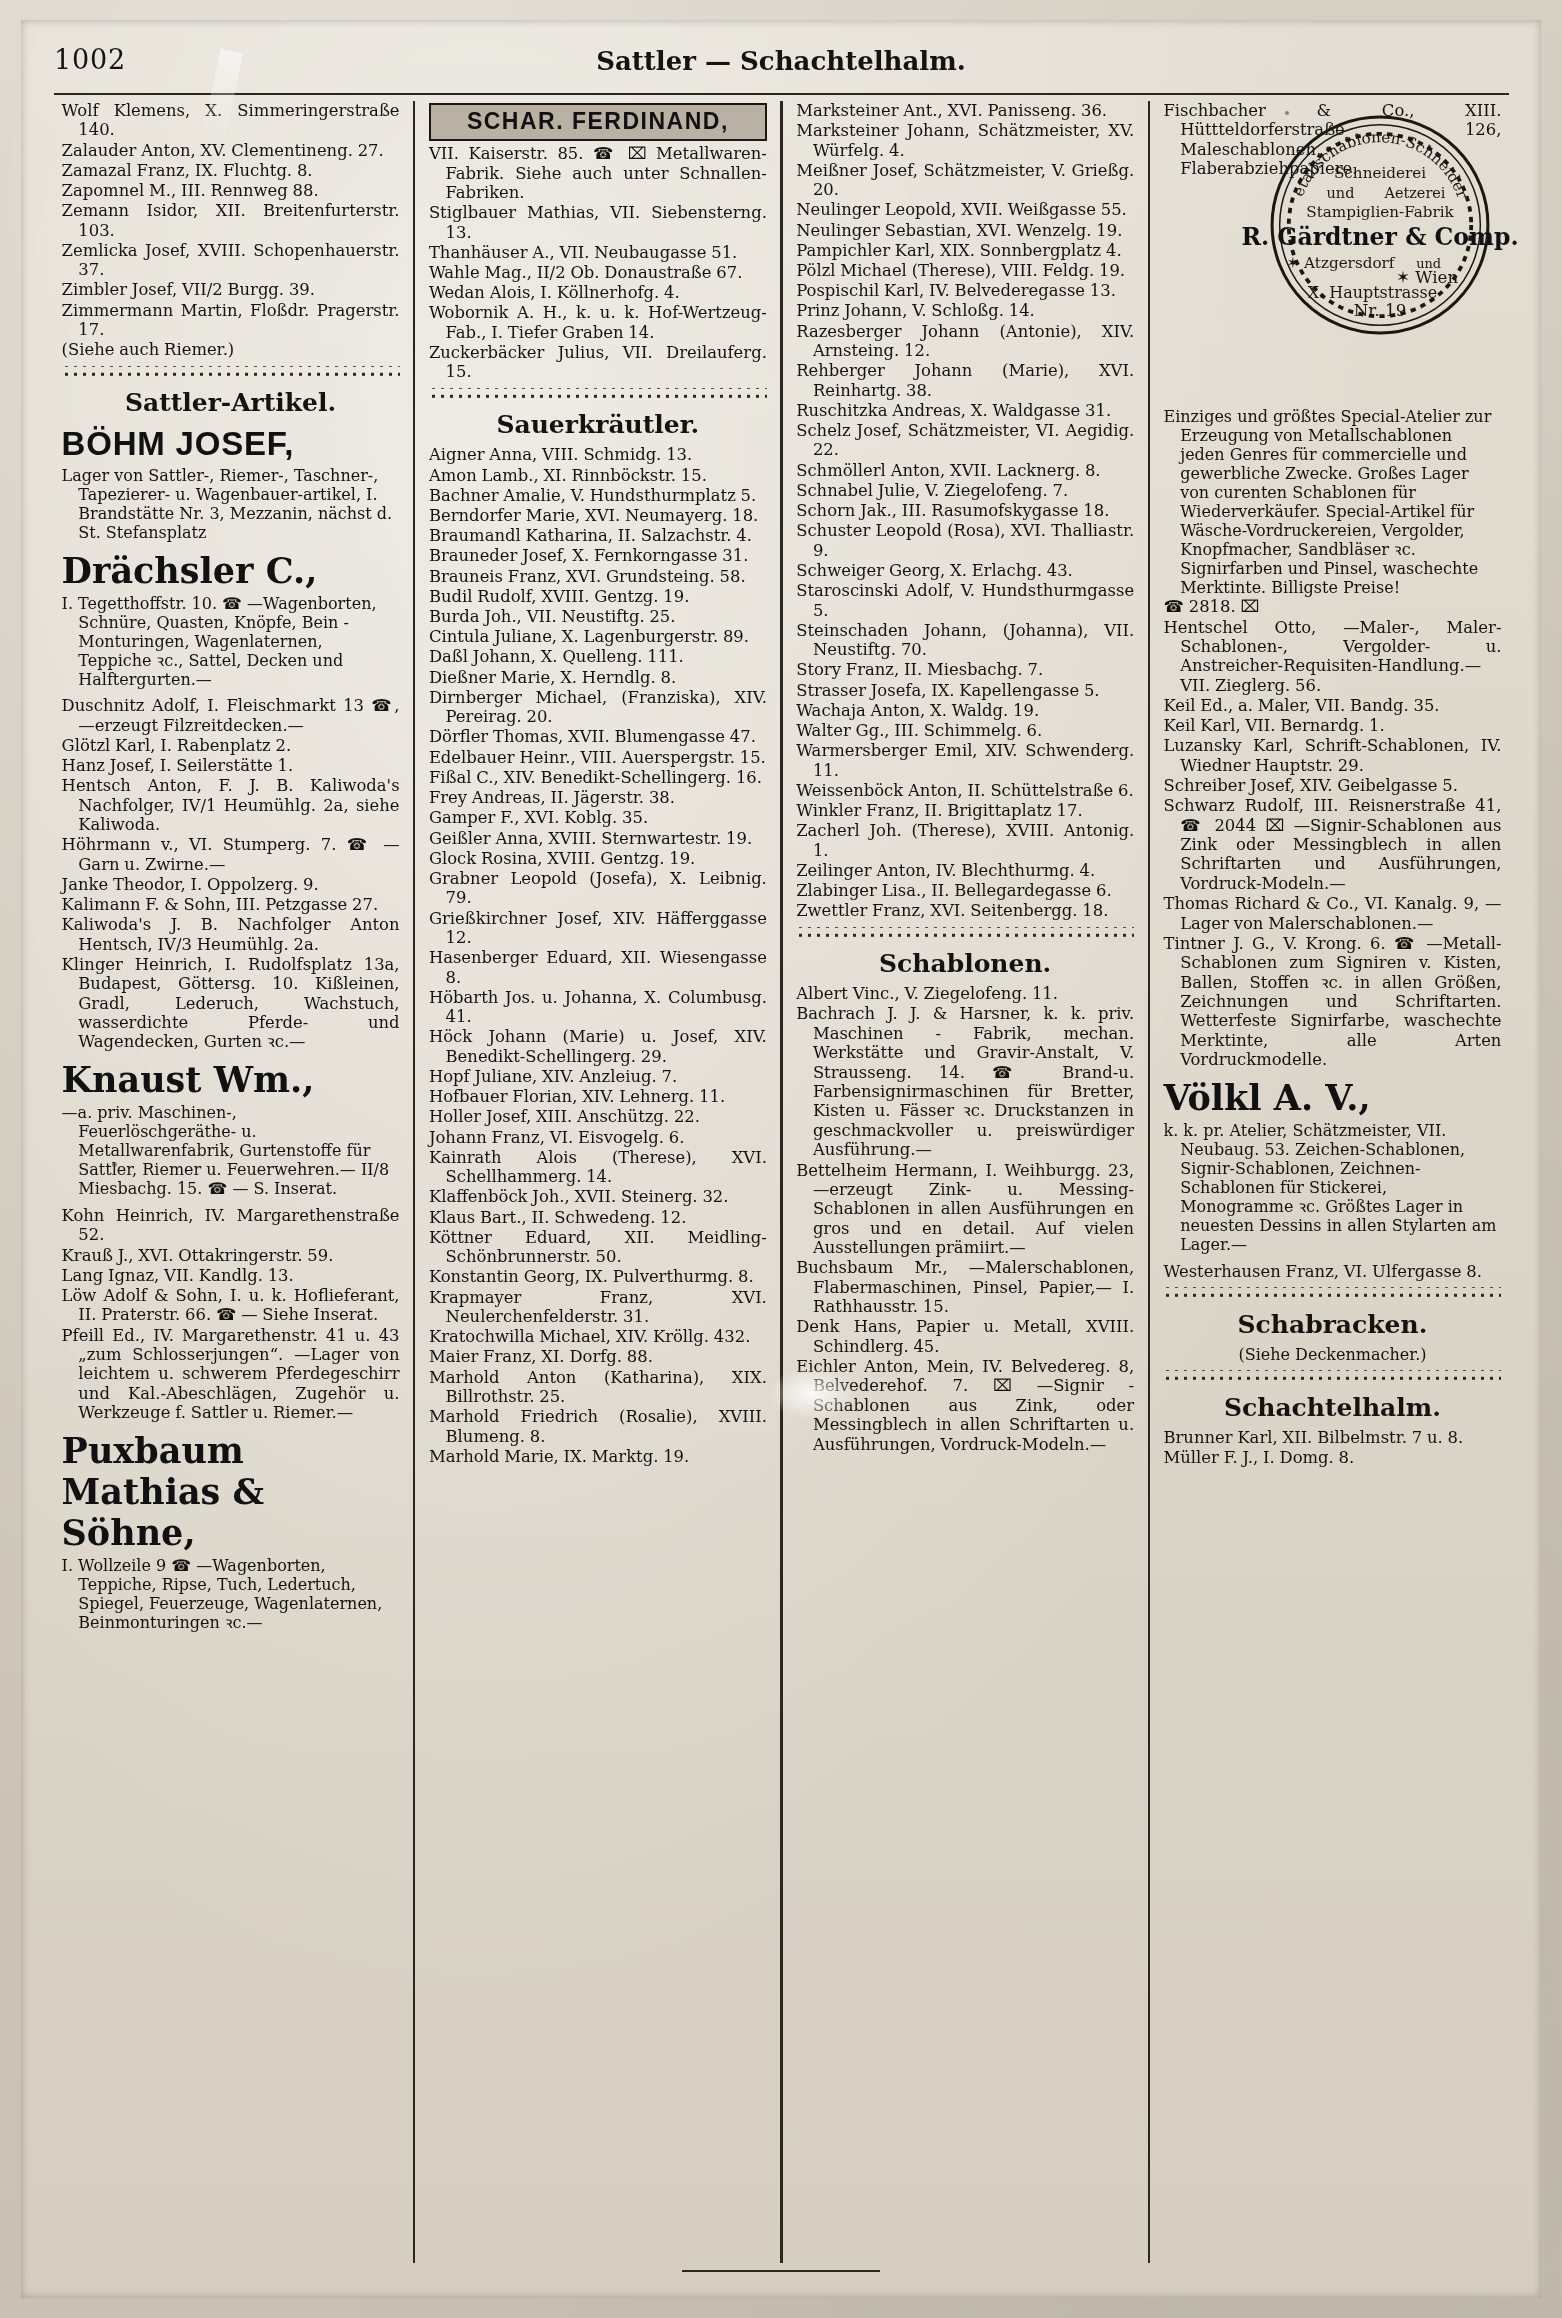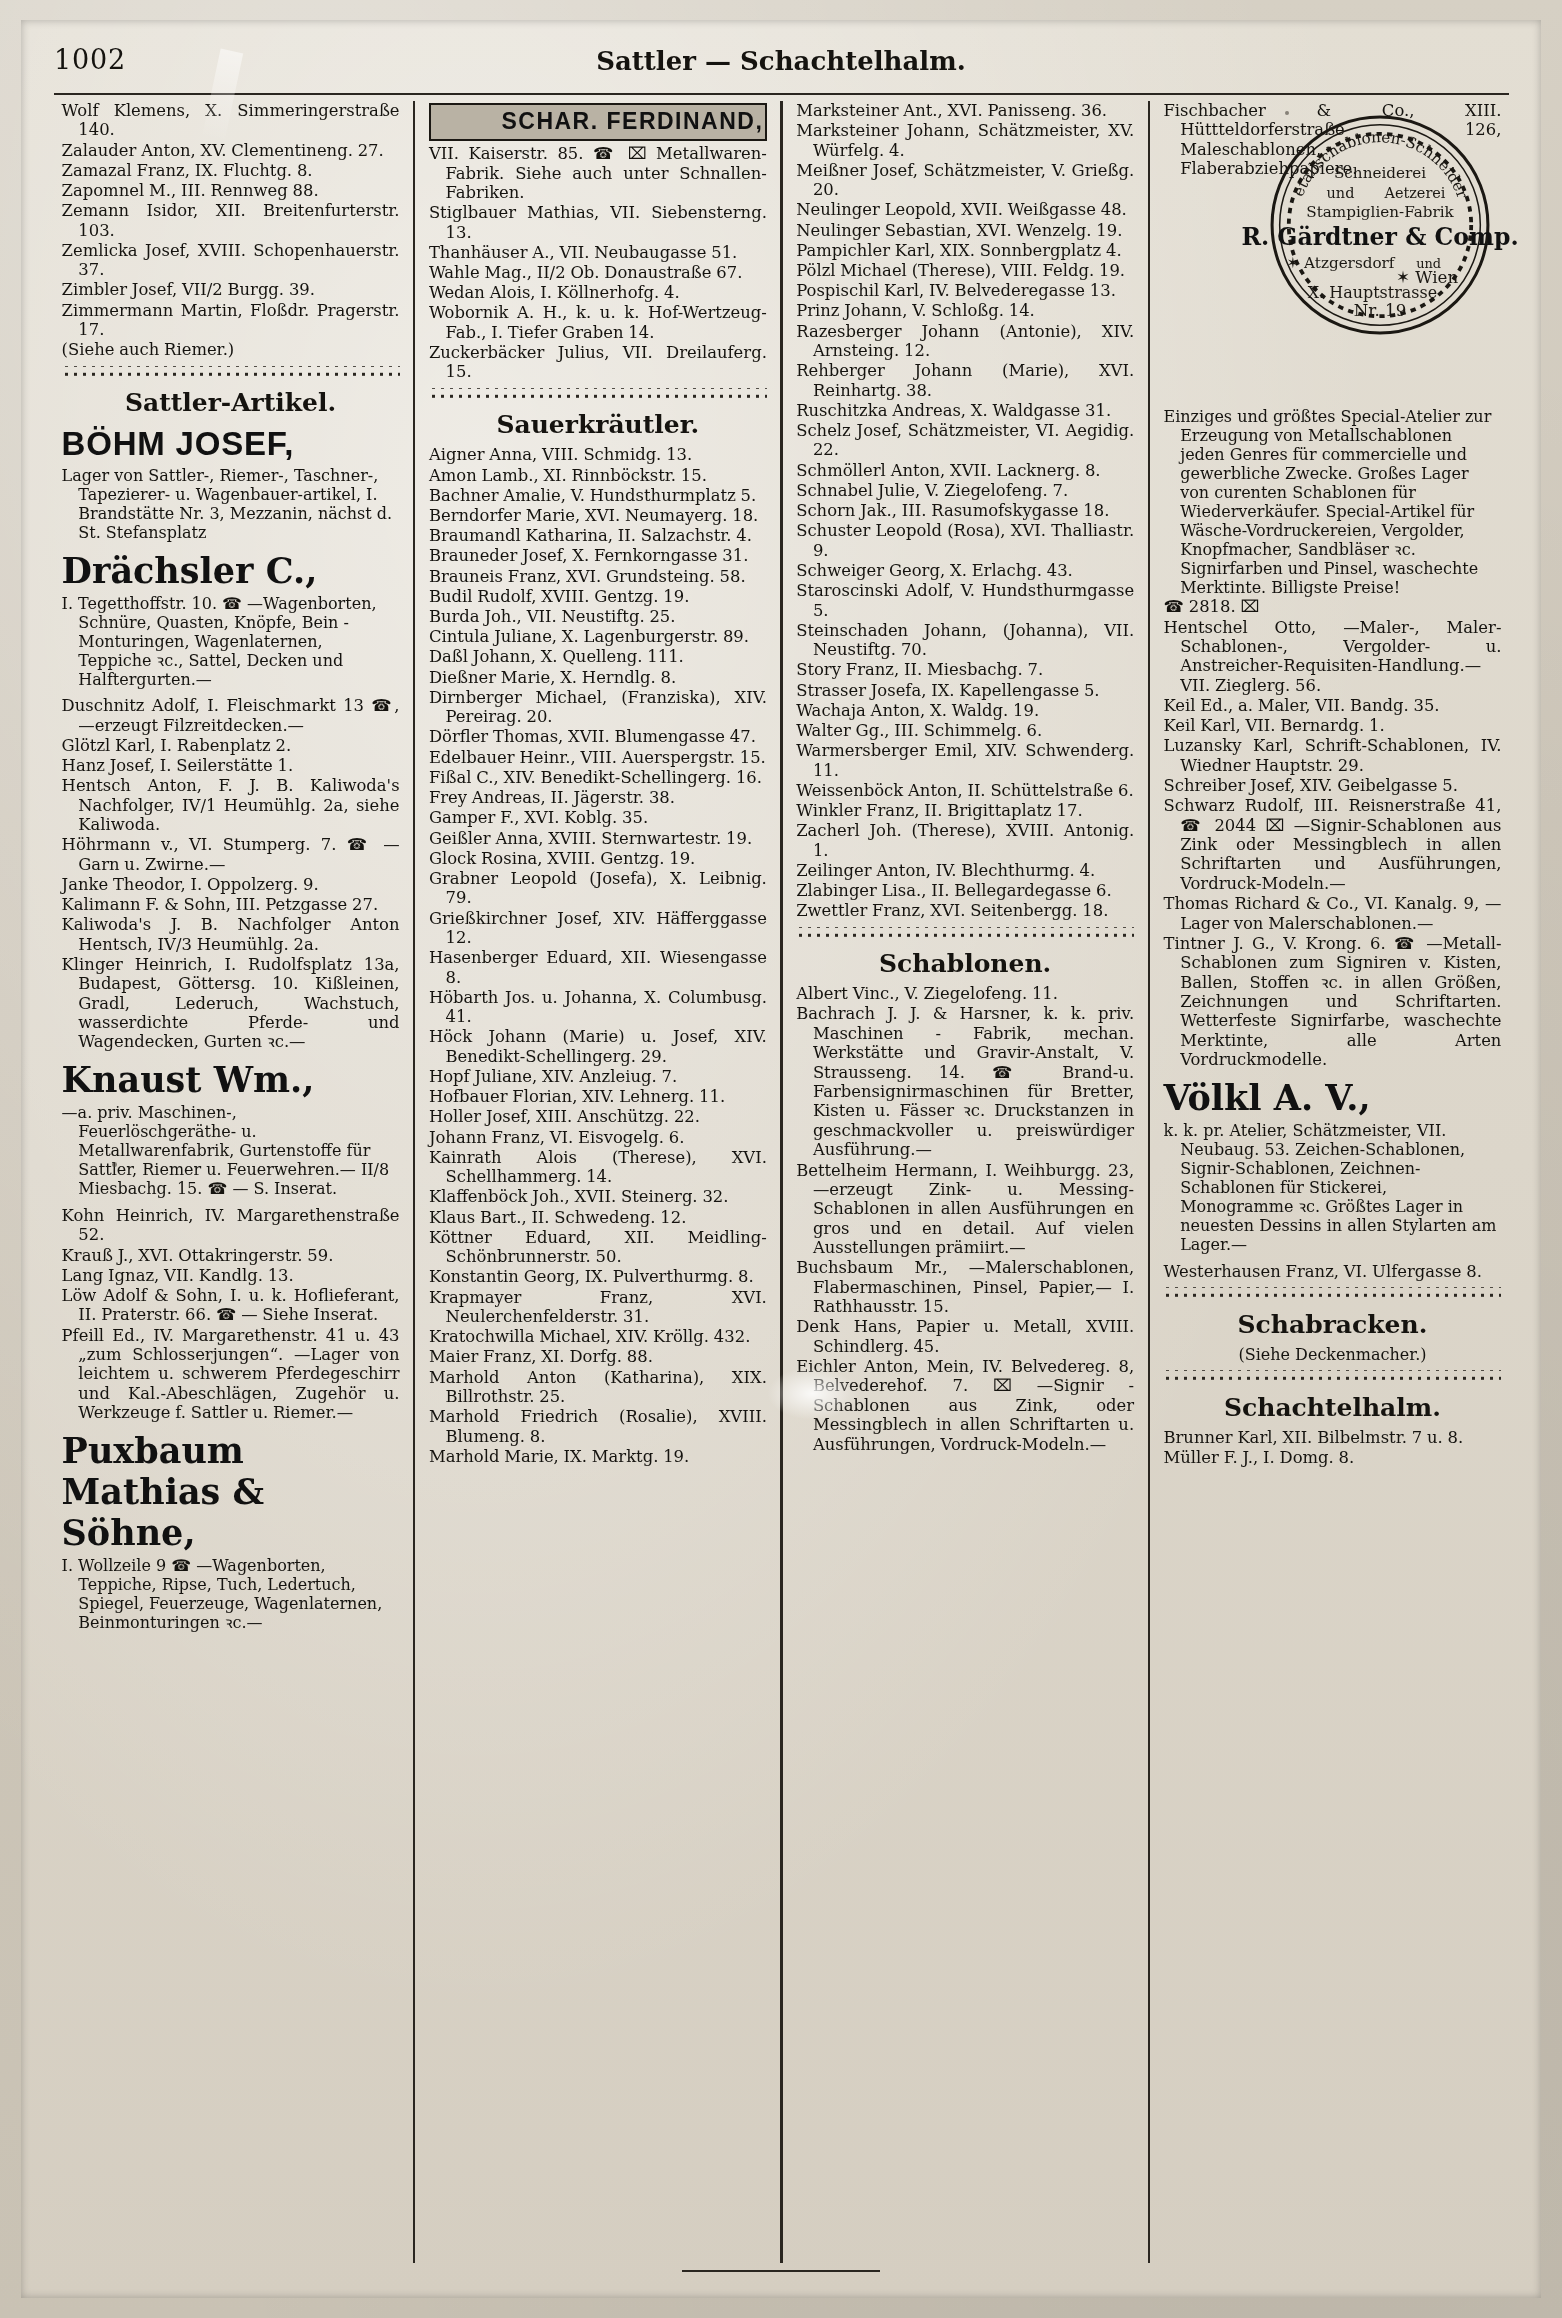--- a/index.html
+++ b/index.html
@@ -82,21 +82,21 @@
     letter-spacing:0px;
   }
   .adtext {
     font-size:16px; line-height:19px; text-align:center; color:#15130f;
   }
   .adtext.left { text-align:left; text-indent:-16.7px; padding-left:16.7px;}
   .adblock { margin:3px 0 7.6px 0; }
   .boxname {
     border:2.3px solid #1b1813; background:#b9b2a4; color:#111;
     font-family:"Liberation Sans", sans-serif;
-    font-size:23px; letter-spacing:1.5px; text-align:right;
+    font-size:23px; letter-spacing:1.5px; text-align:center;
     padding:3px 1.5px 4.6px 1.5px; margin:1.5px 0 3px 0;
     font-weight:bold;
   }
   .stamp {
     position:absolute; right:1.5px; top:91px; width:320px; height:228px;
   }
   .stamp svg { display:block; }
   .footline {
     position:absolute; left:50%; transform:translateX(-50%);
     bottom:26px; width:198px; height:2.3px; background:#2a2620;
@@ -245,21 +245,21 @@
           </div>
       </div>
 
       <div class="vrule"></div>
 
       <div class="col">
         <div id="c3top">
             <div class="ent">Marksteiner Ant., XVI. Panisseng. 36.</div>
             <div class="ent">Marksteiner Johann, Schätzmeister, XV. Würfelg. 4.</div>
             <div class="ent">Meißner Josef, Schätzmeister, V. Grießg. 20.</div>
-            <div class="ent">Neulinger Leopold, XVII. Weißgasse 48.</div>
+            <div class="ent">Neulinger Leopold, XVII. Weißgasse 55.</div>
             <div class="ent">Neulinger Sebastian, XVI. Wenzelg. 19.</div>
             <div class="ent">Pampichler Karl, XIX. Sonnbergplatz 4.</div>
             <div class="ent">Pölzl Michael (Therese), VIII. Feldg. 19.</div>
             <div class="ent">Pospischil Karl, IV. Belvederegasse 13.</div>
             <div class="ent">Prinz Johann, V. Schloßg. 14.</div>
             <div class="ent">Razesberger Johann (Antonie), XIV. Arnsteing. 12.</div>
             <div class="ent">Rehberger Johann (Marie), XVI. Reinhartg. 38.</div>
             <div class="ent">Ruschitzka Andreas, X. Waldgasse 31.</div>
             <div class="ent">Schelz Josef, Schätzmeister, VI. Aegidig. 22.</div>
             <div class="ent">Schmöllerl Anton, XVII. Lacknerg. 8.</div>

